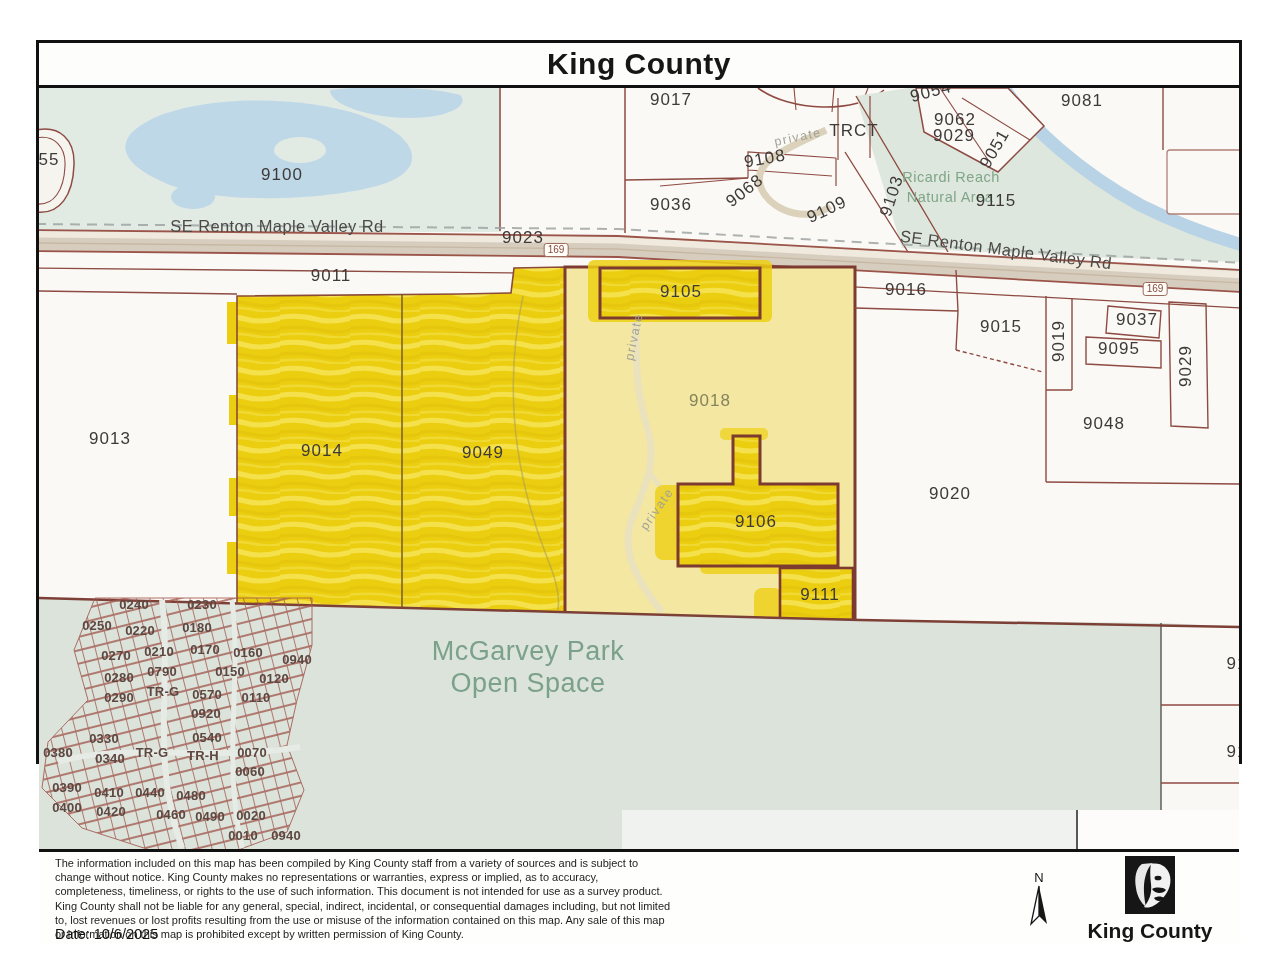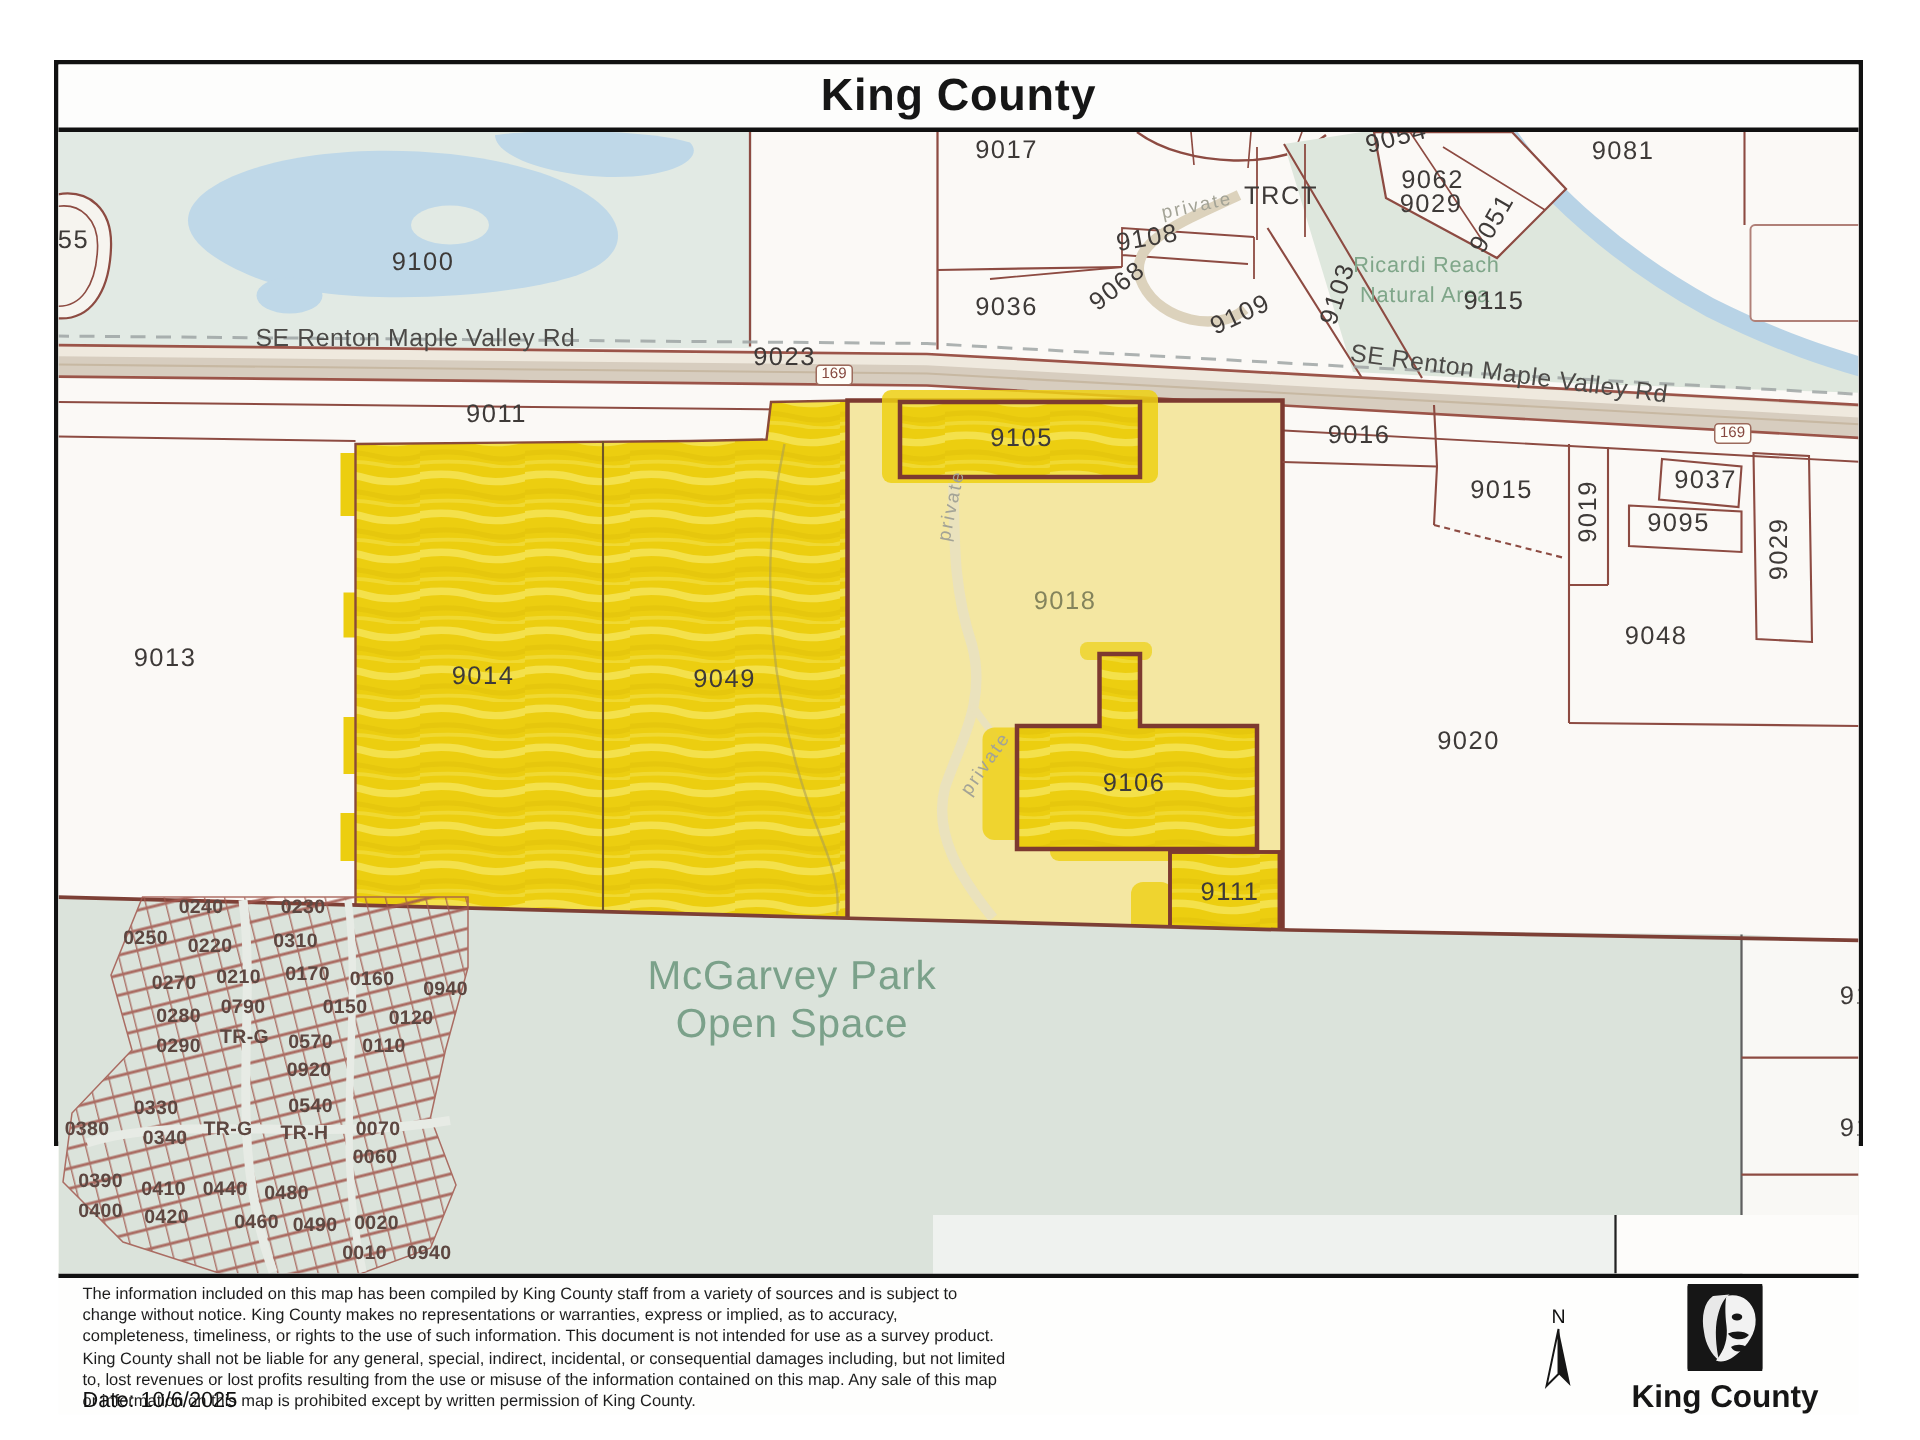--- a/index.html
+++ b/index.html
@@ -167,30 +167,30 @@
         <span class="lbl roadsm" style="left: 618px; top: 421px; transform: translate(-50%, -50%) rotate(-55deg);">private</span>
         <span class="lbl num" style="left: 717px; top: 434px; transform: translate(-50%, -50%);">9106</span>
         <span class="lbl num" style="left: 781px; top: 507px; transform: translate(-50%, -50%);">9111</span>
         <span class="lbl num" style="left: 867px; top: 202px; transform: translate(-50%, -50%);">9016</span>
         <span class="lbl num" style="left: 962px; top: 239px; transform: translate(-50%, -50%);">9015</span>
         <span class="lbl num" style="left: 1020px; top: 253px; transform: translate(-50%, -50%) rotate(-90deg);">9019</span>
         <span class="lbl num" style="left: 1098px; top: 232px; transform: translate(-50%, -50%);">9037</span>
         <span class="lbl num" style="left: 1080px; top: 261px; transform: translate(-50%, -50%);">9095</span>
         <span class="lbl num" style="left: 1147px; top: 278px; transform: translate(-50%, -50%) rotate(-90deg);">9029</span>
         <span class="lbl num" style="left: 1065px; top: 336px; transform: translate(-50%, -50%);">9048</span>
-        <span class="lbl num" style="left: 911px; top: 406px; transform: translate(-50%, -50%); margin-left: 29px;">9020</span>
+        <span class="lbl num" style="left: 911px; top: 406px; transform: translate(-50%, -50%);">9020</span>
         <span class="lbl park" style="left: 489px; top: 563px; transform: translate(-50%, -50%);">McGarvey Park</span>
         <span class="lbl park" style="left: 489px; top: 595px; transform: translate(-50%, -50%);">Open Space</span>
         <span class="lbl num" style="left: 1198px; top: 576px; transform: translate(-50%, -50%);">91</span>
         <span class="lbl num" style="left: 1198px; top: 664px; transform: translate(-50%, -50%);">91</span>
         <span class="lbl tiny" style="left: 95px; top: 516px; transform: translate(-50%, -50%);">0240</span>
         <span class="lbl tiny" style="left: 163px; top: 516px; transform: translate(-50%, -50%);">0230</span>
         <span class="lbl tiny" style="left: 58px; top: 537px; transform: translate(-50%, -50%);">0250</span>
         <span class="lbl tiny" style="left: 101px; top: 542px; transform: translate(-50%, -50%);">0220</span>
-        <span class="lbl tiny" style="left: 158px; top: 539px; transform: translate(-50%, -50%);">0310</span>
+        <span class="lbl tiny" style="left: 158px; top: 539px; transform: translate(-50%, -50%);">0180</span>
         <span class="lbl tiny" style="left: 77px; top: 567px; transform: translate(-50%, -50%);">0270</span>
         <span class="lbl tiny" style="left: 120px; top: 563px; transform: translate(-50%, -50%);">0210</span>
         <span class="lbl tiny" style="left: 166px; top: 561px; transform: translate(-50%, -50%);">0170</span>
         <span class="lbl tiny" style="left: 209px; top: 564px; transform: translate(-50%, -50%);">0160</span>
         <span class="lbl tiny" style="left: 258px; top: 571px; transform: translate(-50%, -50%);">0940</span>
         <span class="lbl tiny" style="left: 80px; top: 589px; transform: translate(-50%, -50%);">0280</span>
         <span class="lbl tiny" style="left: 123px; top: 583px; transform: translate(-50%, -50%);">0790</span>
         <span class="lbl tiny" style="left: 191px; top: 583px; transform: translate(-50%, -50%);">0150</span>
         <span class="lbl tiny" style="left: 235px; top: 590px; transform: translate(-50%, -50%);">0120</span>
         <span class="lbl tiny" style="left: 80px; top: 609px; transform: translate(-50%, -50%);">0290</span>

